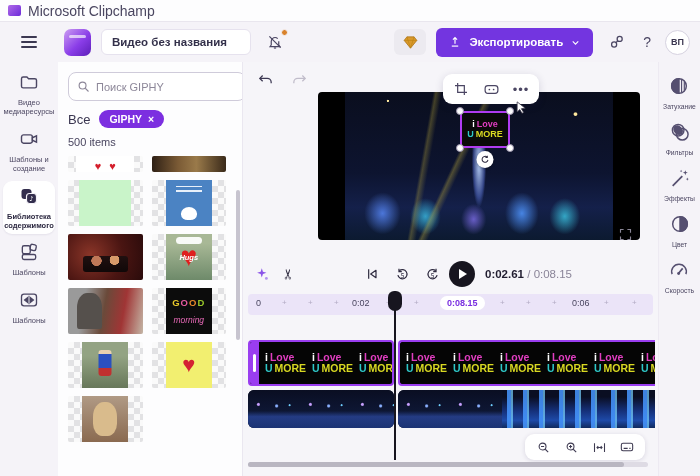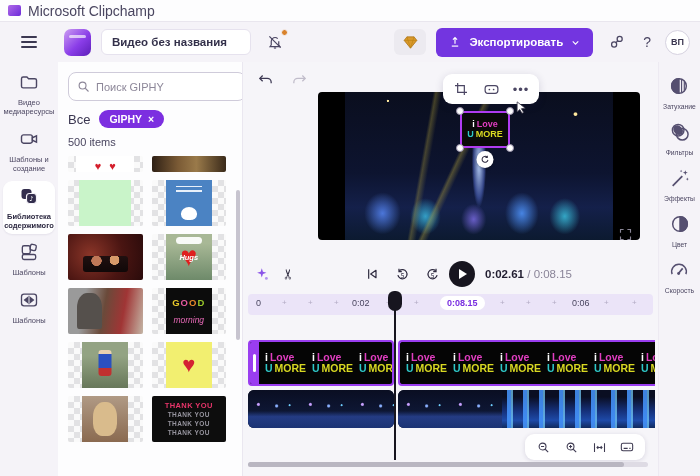--- a/index.html
+++ b/index.html
@@ -330,30 +330,20 @@
         <div class="cell">
           <div class="checker">
             <div class="art t-yheart"></div>
           </div>
         </div>
         <div class="cell">
           <div class="checker">
             <div class="art t-teddy"></div>
           </div>
         </div>
-        <div class="cell">
-          <div class="checker">
-            <div class="art t-thanks">
-              <span class="line">THANK YOU</span>
-              <span class="line">THANK YOU</span>
-              <span class="line">THANK YOU</span>
-              <span class="line">THANK YOU</span>
-            </div>
-          </div>
-        </div>
       </div>
     <div class="lib-scrollbar"></div>
   </div>
 
   <div class="main">
     <div class="undo-redo">
       <button class="icon-btn" style="width:20px;height:20px">
         <svg viewBox="0 0 24 24" width="17" height="17" fill="none" stroke="#3c3852" stroke-width="1.8">
             <path d="M8 5L4 9l4 4"></path>
             <path d="M4 9h10.5a5.5 5.5 0 015.5 5.5V16"></path>

